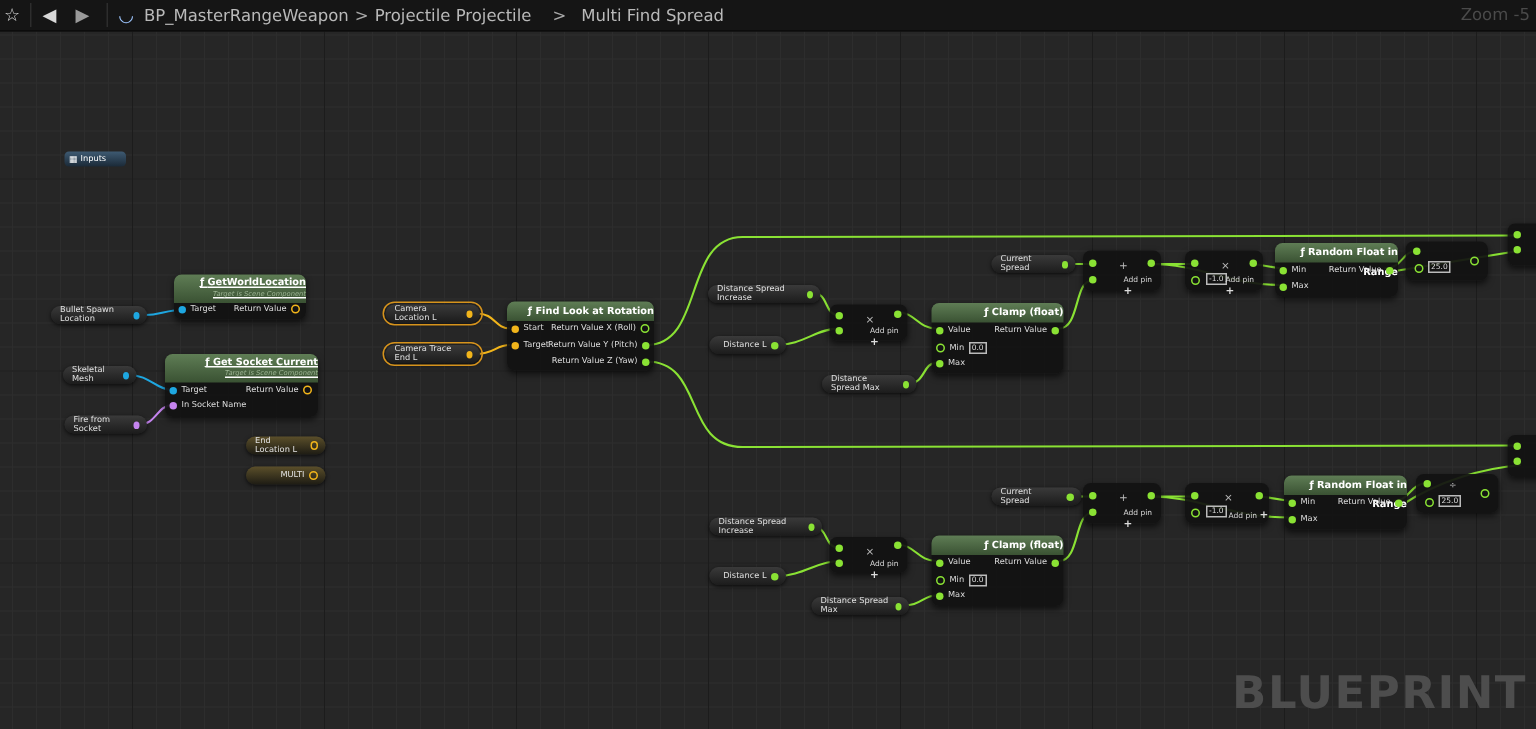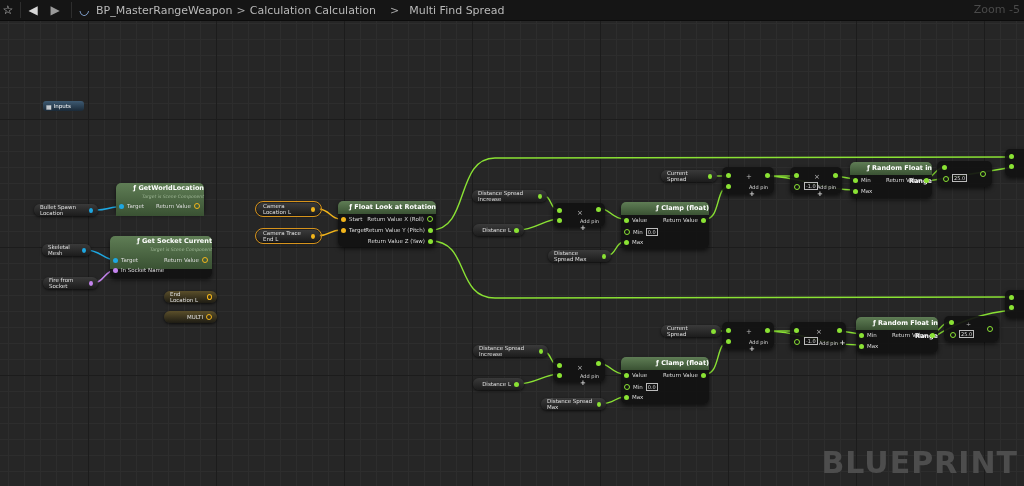--- a/index.html
+++ b/index.html
@@ -15,21 +15,21 @@
     background-image:
       linear-gradient(#1c1c1c 1px,transparent 1px),
       linear-gradient(90deg,#1c1c1c 1px,transparent 1px),
       linear-gradient(#2d2d2d 1px,transparent 1px),
       linear-gradient(90deg,#2d2d2d 1px,transparent 1px);
     background-size:128px 128px,128px 128px,16px 16px,16px 16px;
     background-position:-40px -30px,-40px -30px,-40px -30px,-40px -30px;}
   svg.wires{position:absolute;left:0;top:0;width:1024px;height:486px;pointer-events:none;z-index:1;}
   .node{position:absolute;background:rgba(18,18,18,0.93);border-radius:5px;box-shadow:0 2px 4px rgba(0,0,0,.6);z-index:2;font-size:5.5px;color:#ddd;}
   .node .hdr{height:13px;border-radius:5px 5px 0 0;background:linear-gradient(#5f7d55,#3a5233);color:#fff;font-size:6.5px;font-weight:bold;padding-left:6px;line-height:13px;text-align:right;}
-  .node .hdr.tall{height:33px;line-height:11px;}
+  .node .hdr.tall{height:19px;line-height:11px;text-decoration:underline;}
   .node .sub{display:block;font-size:4.5px;font-weight:normal;color:#9cb493;font-style:italic;line-height:6px;}
   .pin{position:absolute;display:flex;align-items:center;gap:3px;white-space:nowrap;}
   .dot{width:5px;height:5px;border-radius:50%;display:inline-block;}
   .ring{width:4px;height:4px;border-radius:50%;display:inline-block;border:1px solid;}
   .g{background:#8ae234;}
   .y{background:#f2b51b;}
   .b{background:#1ea7e1;}
   .p{background:#c584ef;}
   .ringg{border-color:#8ae234;}
   .ringy{border-color:#f2b51b;}
@@ -46,21 +46,21 @@
 
 <div class="topbar">
   <span class="tb-icon">☆</span>
   <span class="sep"></span>
   <span class="tb-icon">◀</span>
   <span class="tb-icon" style="color:#9a9a9a;margin-left:6px">▶</span>
   <span class="sep" style="margin-left:8px"></span>
   <span class="tb-icon" style="color:#9ec6ff">◡</span>
   <span class="crumb">BP_MasterRangeWeapon</span>
   <span class="chev">&gt;</span>
-  <span class="crumb" style="margin-left:0">Calculation Calculation</span>
+  <span class="crumb" style="margin-left:0">Projectile Projectile</span>
   <span class="chev" style="margin-left:14px;margin-right:10px">&gt;</span>
   <span class="crumb" style="margin-left:0">Multi Find Spread</span>
 </div>
 <div class="zoomlbl">Zoom -5</div>
 
 <div class="canvas"></div>
 
 <svg class="wires" viewBox="0 0 1024 486">
   <g fill="none" stroke-width="1.4">
     <path stroke="#1ea7e1" d="M97,210 C105,210 108,208 116,207"></path>
@@ -163,21 +163,21 @@
 <div class="varnode sel" style="left:257px;top:203px;width:52px;">
   <span>Camera Location L</span>
   <span class="dot y"></span>
 </div>
 <div class="varnode sel" style="left:257px;top:230px;width:52px;">
   <span>Camera Trace End L</span>
   <span class="dot y"></span>
 </div>
 
 <div class="node" style="left:338px;top:201px;width:98px;height:46px;">
-  <div class="hdr"><span>ƒ </span><span>Float Look at Rotation</span></div>
+  <div class="hdr"><span>ƒ </span><span>Find Look at Rotation</span></div>
   <div class="pin" style="left:3px;top:15px">
       <span class="dot y"></span>
       <span>Start</span>
     </div>
   <div class="pin" style="left:3px;top:26px">
       <span class="dot y"></span>
       <span>Target</span>
     </div>
   <div class="pin" style="right:3px;top:15px">
       <span>Return Value X (Roll)</span>

